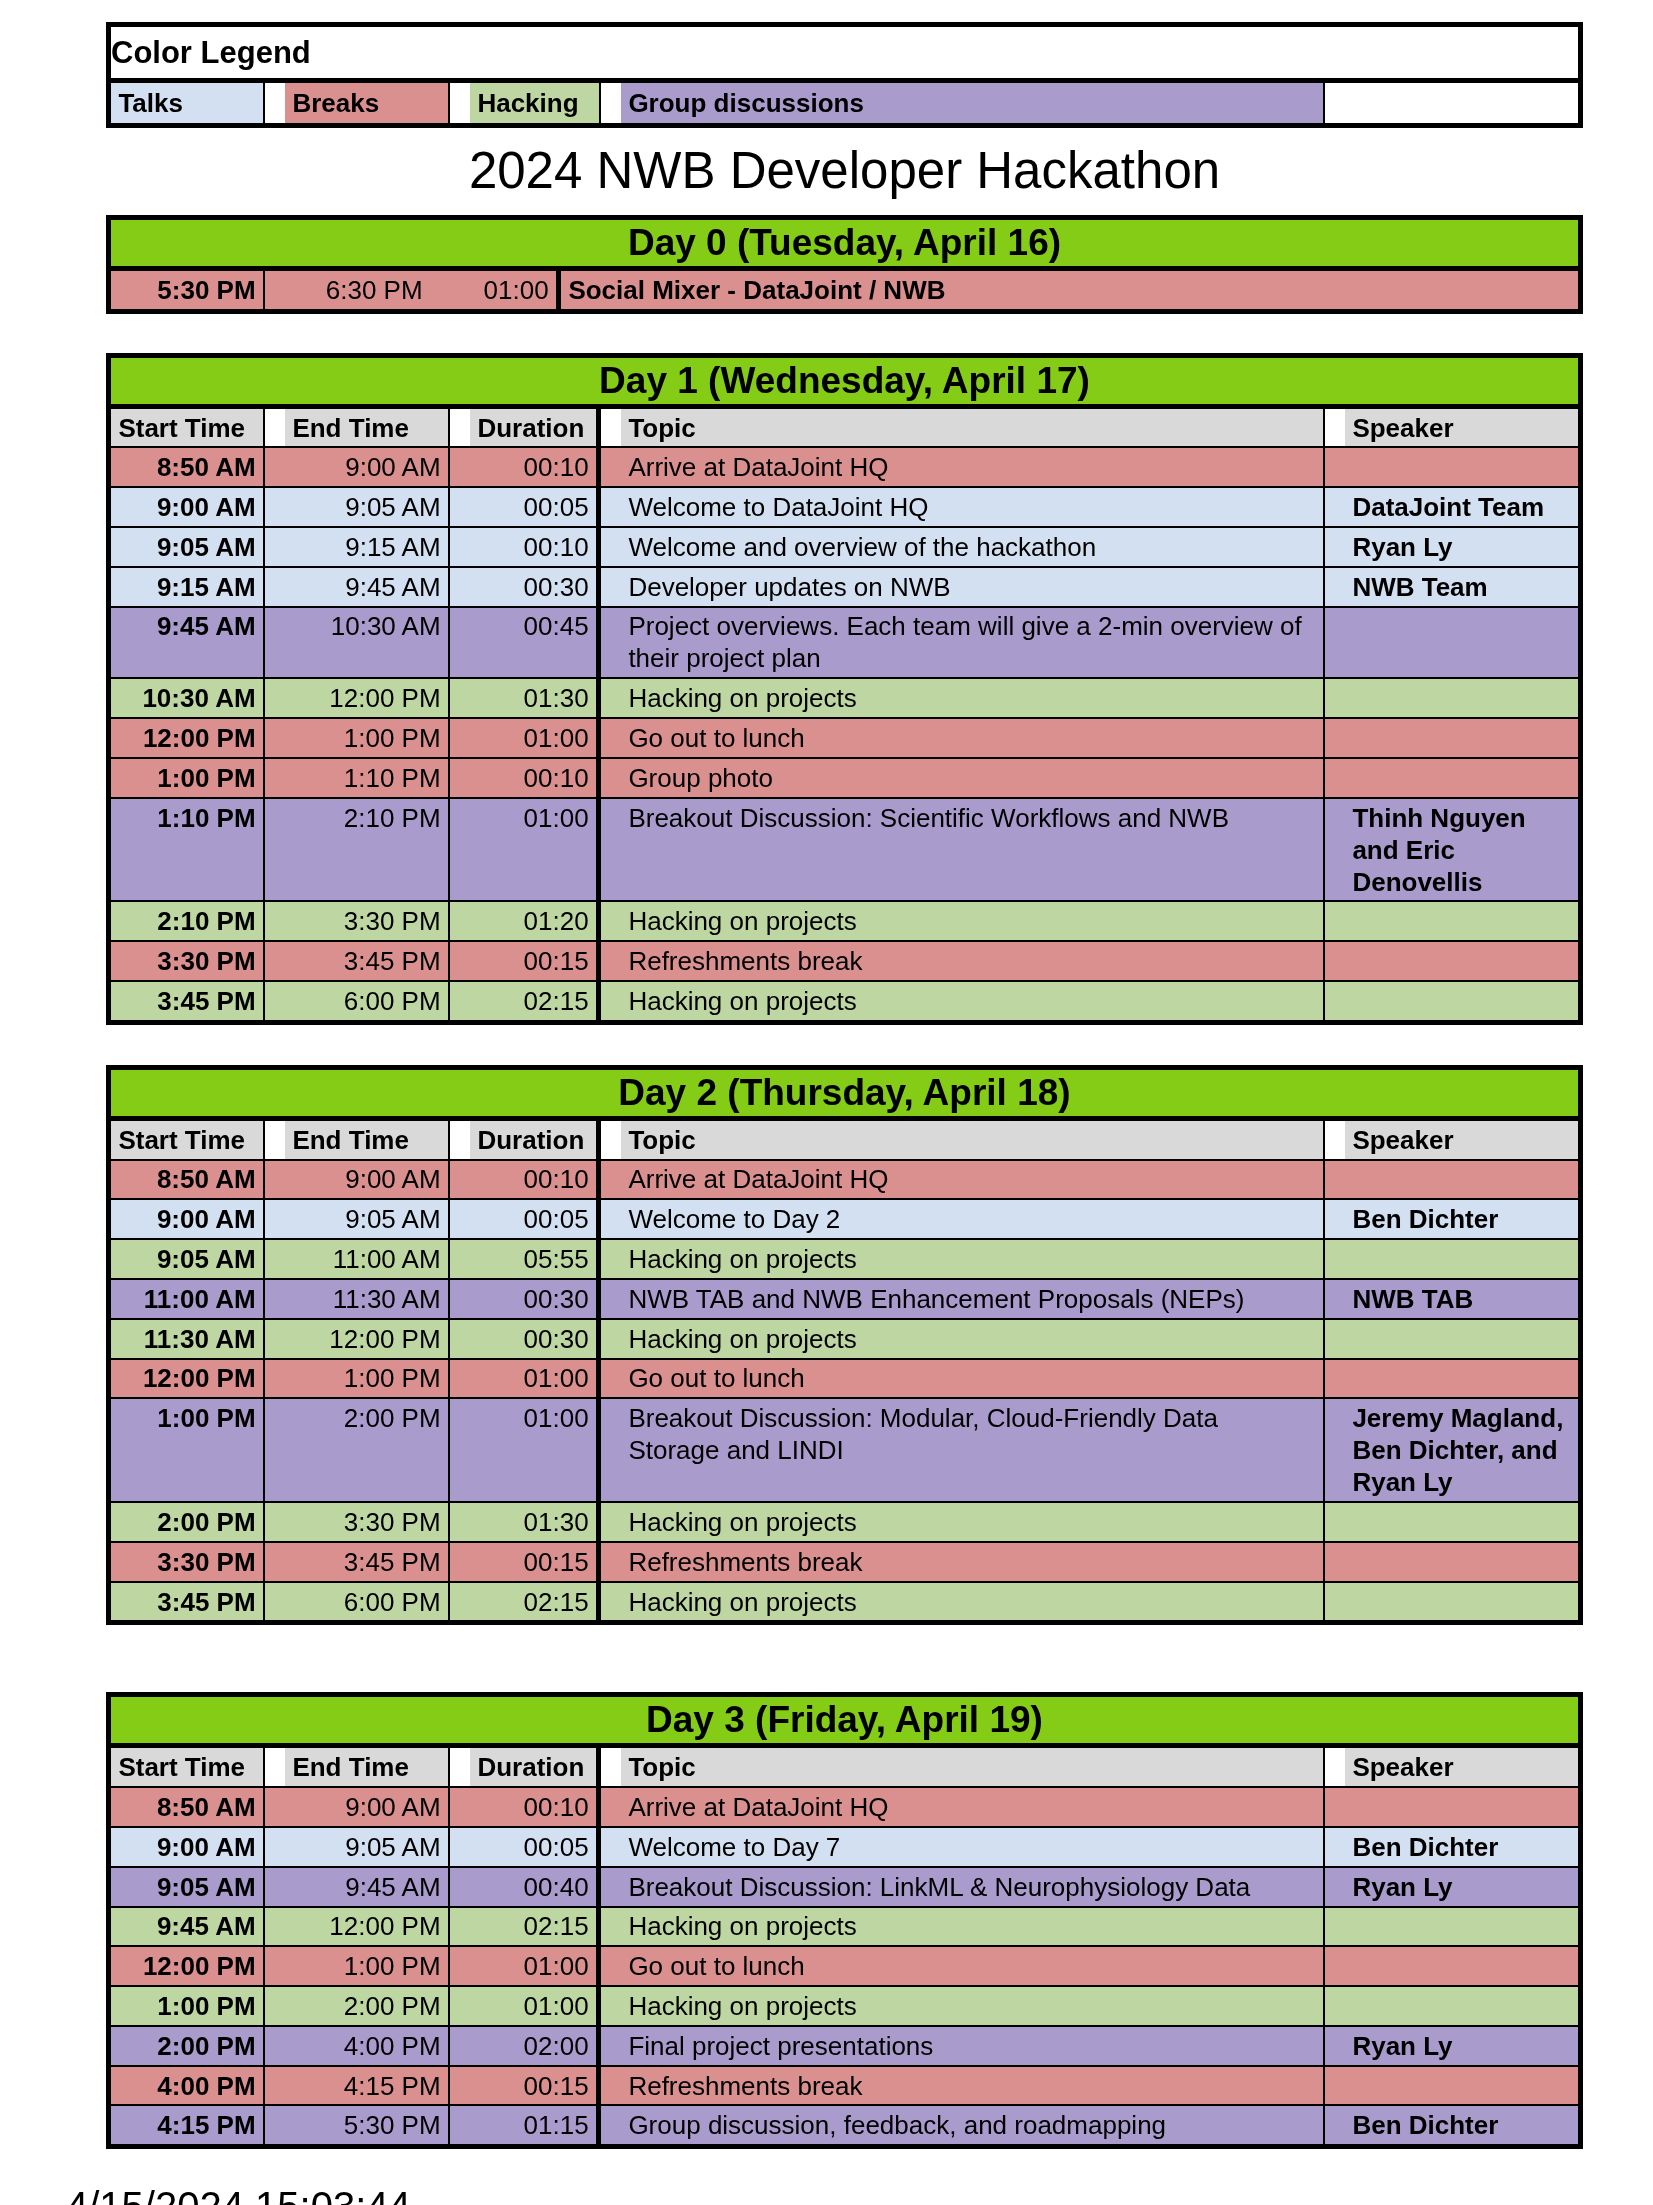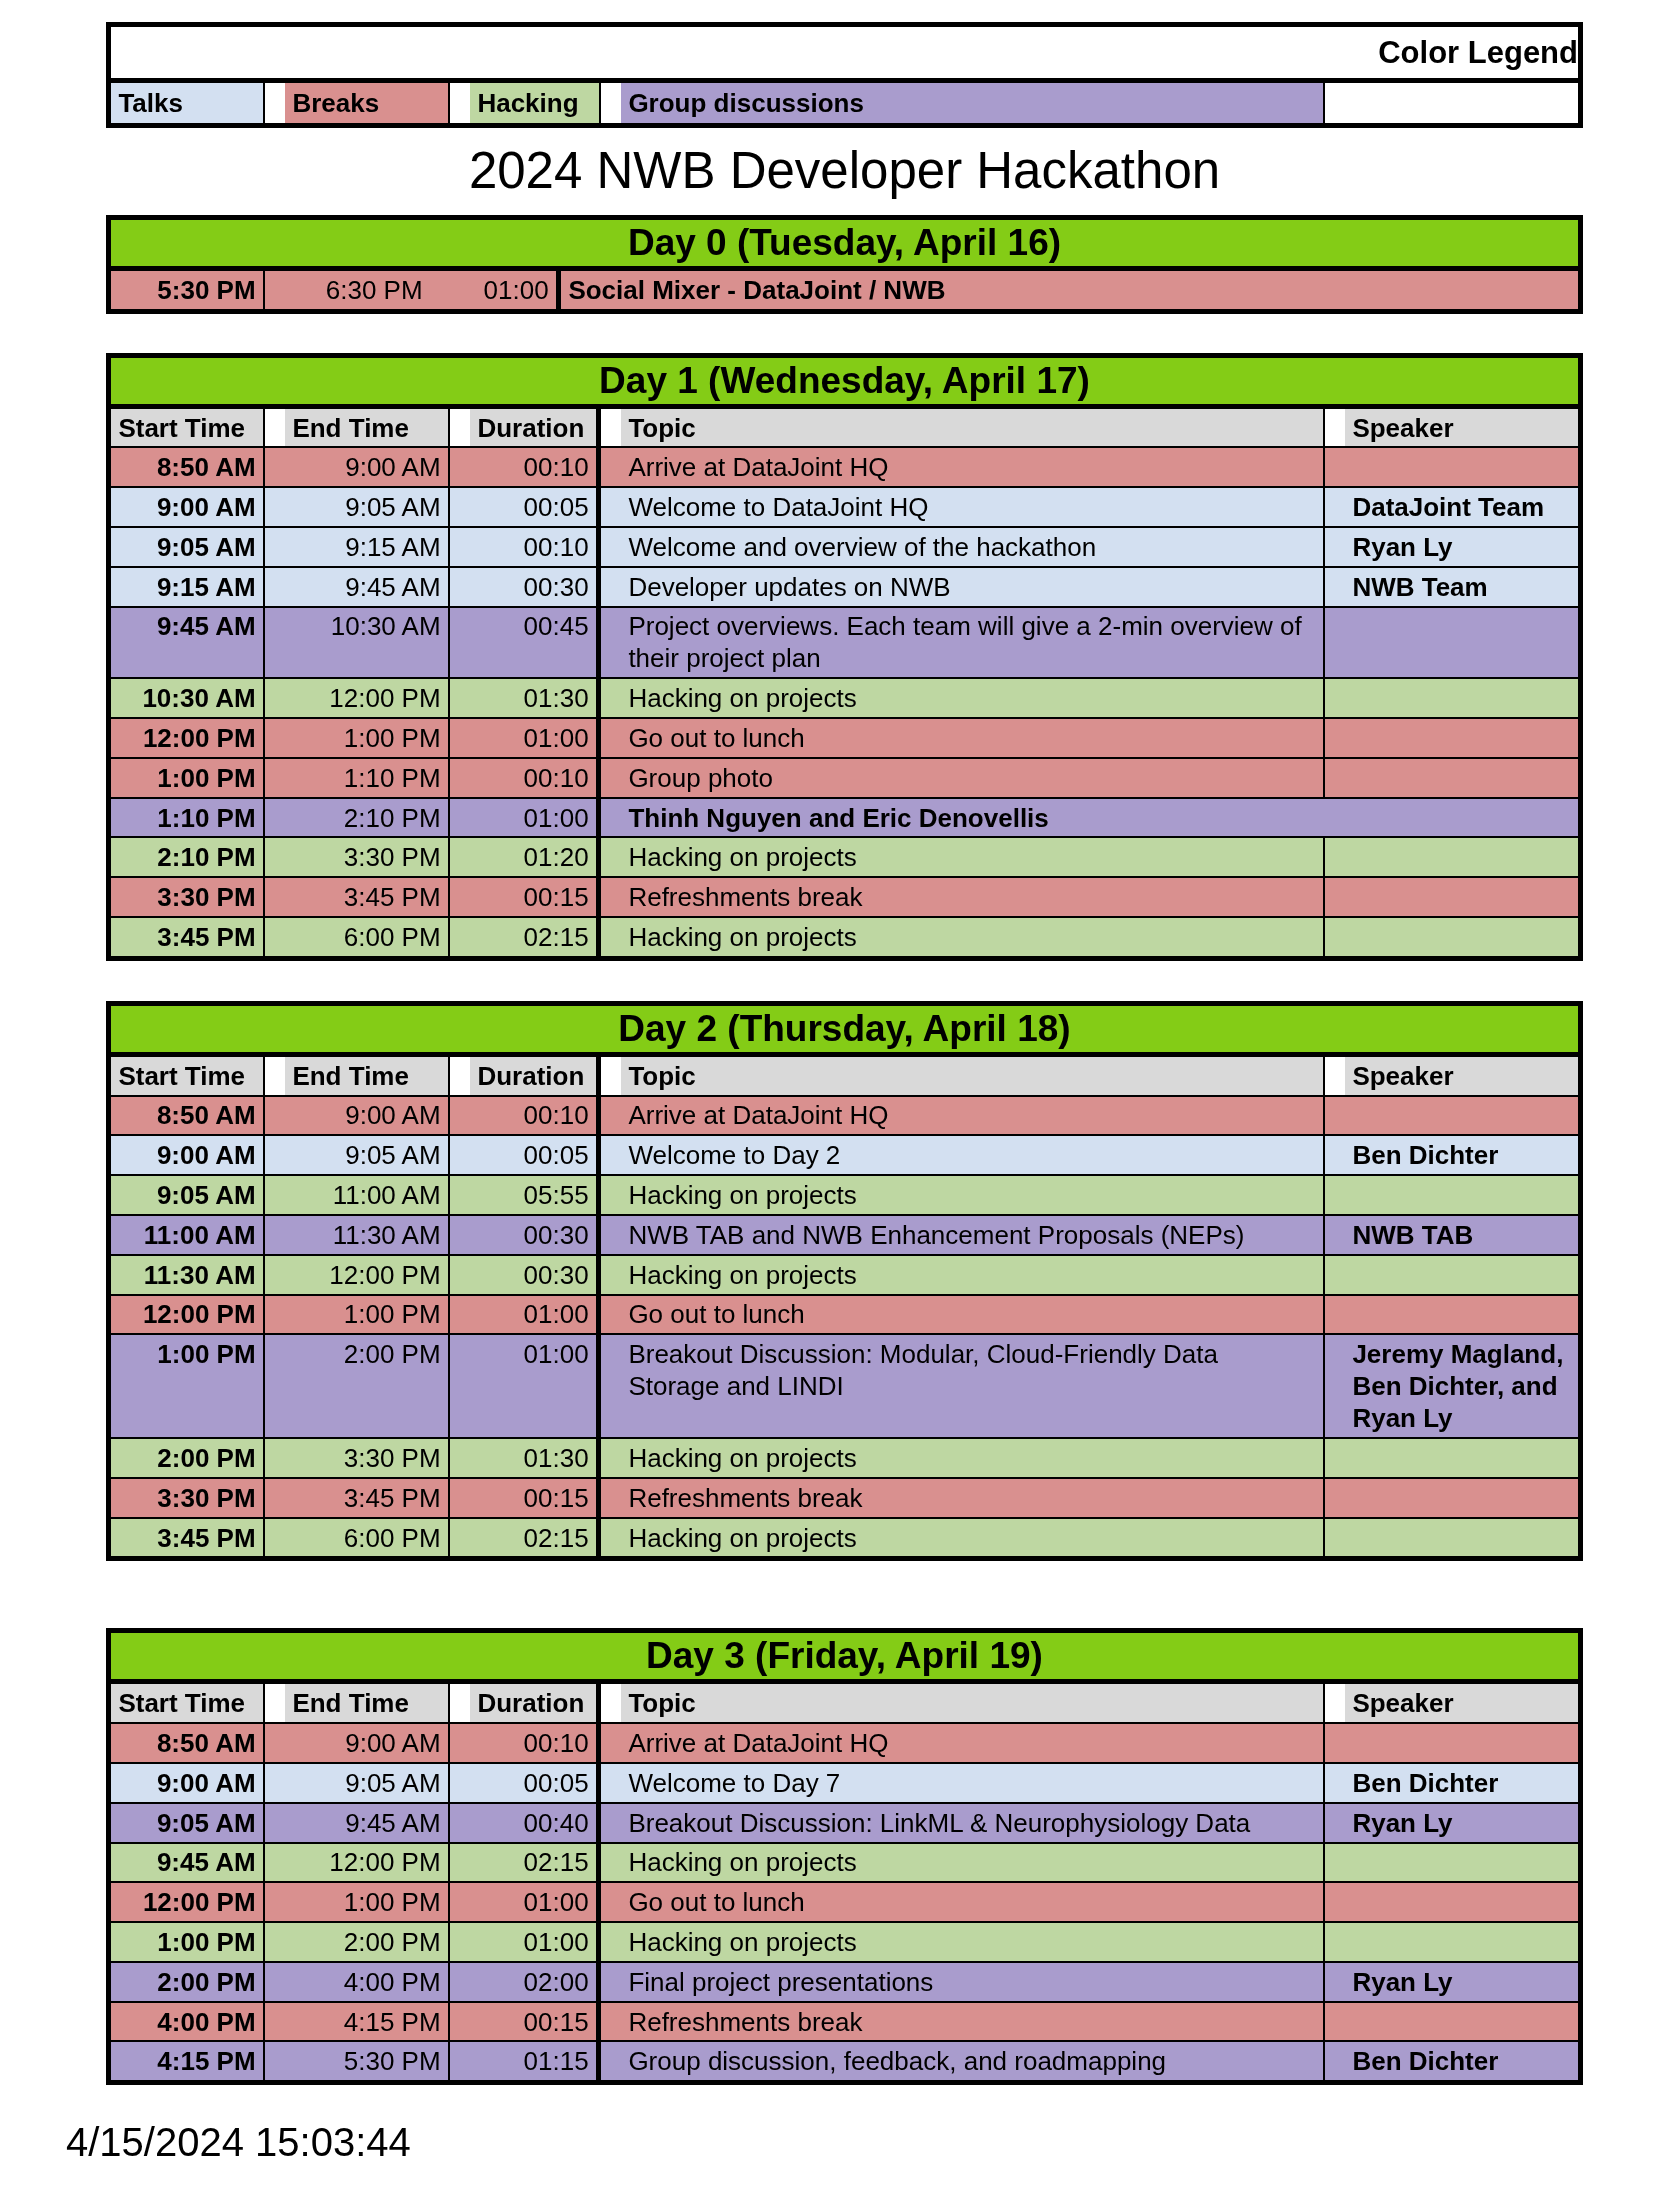--- a/index.html
+++ b/index.html
@@ -66,21 +66,21 @@
   .type-talk       { background: #d3e0f1; }
   .type-break      { background: #d9908f; }
   .type-hacking    { background: #bed7a2; }
   .type-discussion { background: #a99ccd; }
 
   
   .legend { margin-bottom: 13.2px; }
   .legend-title {
     background: #ffffff;
     border-bottom: 5.1px solid #000;
-    text-align: right;
+    text-align: left;
     font-weight: bold;
     font-size: 31px;
     line-height: 51px;
     height: 51px;
   }
   .legend .cell {
     font-weight: bold;
     min-height: 40px;
     line-height: 34px;
     border-right: 2.2px solid #000;
@@ -199,20 +199,21 @@
             <div class="cell c-start">1:00 PM</div>
             <div class="cell c-end">1:10 PM</div>
             <div class="cell c-dur">00:10</div>
             <div class="cell c-topic">Group photo</div>
             <div class="cell c-speaker"></div>
           </div>
           <div class="grid5 row type-discussion">
             <div class="cell c-start">1:10 PM</div>
             <div class="cell c-end">2:10 PM</div>
             <div class="cell c-dur">01:00</div>
+            <div class="cell c-topic">Breakout Discussion: Scientific Workflows and NWB</div>
             <div class="cell c-speaker">Thinh Nguyen and Eric Denovellis</div>
           </div>
           <div class="grid5 row type-hacking">
             <div class="cell c-start">2:10 PM</div>
             <div class="cell c-end">3:30 PM</div>
             <div class="cell c-dur">01:20</div>
             <div class="cell c-topic">Hacking on projects</div>
             <div class="cell c-speaker"></div>
           </div>
           <div class="grid5 row type-break">

